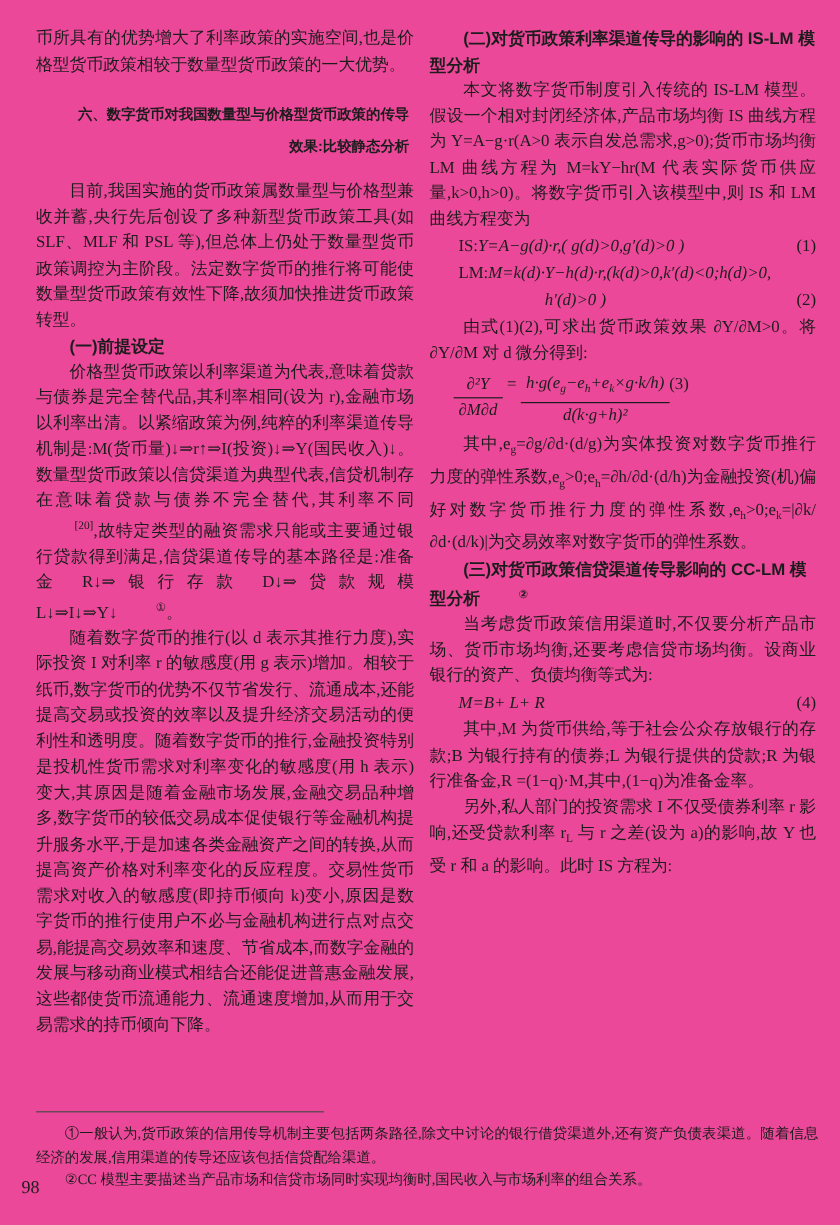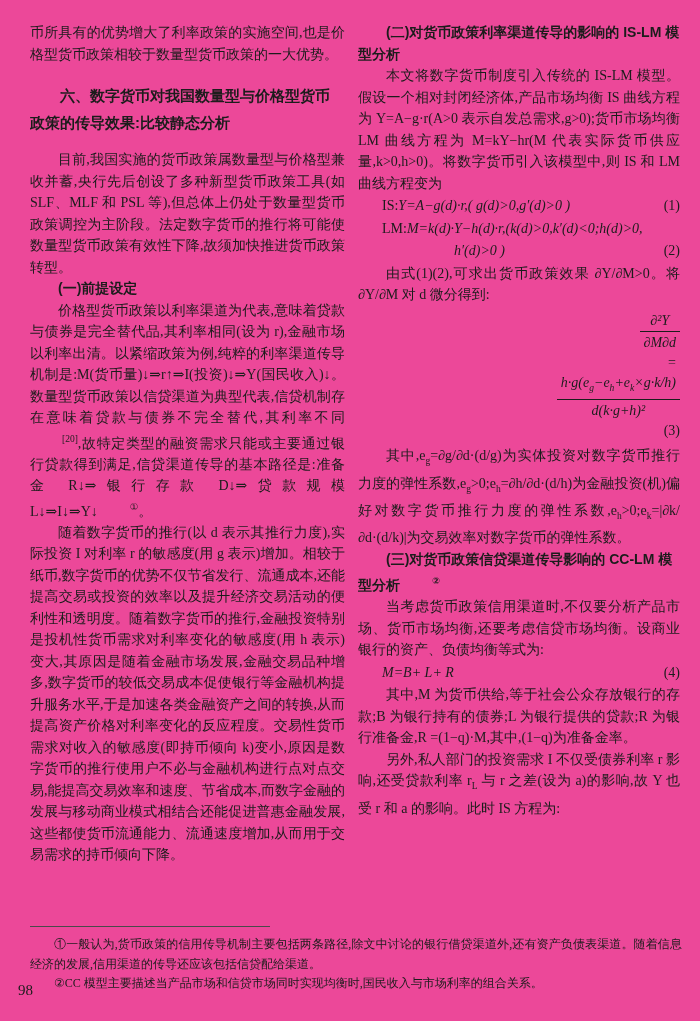--- a/index.html
+++ b/index.html
@@ -17,39 +17,39 @@
     text-align:justify;text-justify:inter-ideograph;
     height:902px;overflow:hidden;
   }
   .col-left{left:30px;width:315px;}
   .col-right{left:358px;width:322px;}
   .col p{margin:0;text-indent:2em;}
   .col p.no-indent{text-indent:0;}
   .section-heading{
     font-family:"Liberation Sans","DejaVu Sans",sans-serif;
     font-weight:bold;
-    font-size:15px;line-height:27px;
-    text-indent:2em;text-align:left;
+    font-size:12px;line-height:27px;
+    text-indent:2em;text-align:right;
     margin:17px 4px 13px 0;
   }
   .subheading{
     font-family:"Liberation Sans","DejaVu Sans",sans-serif;
     font-weight:bold;
     font-size:14px;line-height:21.5px;
     text-indent:2em;text-align:left;
     margin:0;
   }
   sub{font-size:0.68em;}
   sup{font-size:0.68em;padding-left:32px;}
   .eq{display:flex;align-items:center;margin:1px 0;}
   .eq .eq-body{padding-left:24px;font-style:italic;}
   .eq .eq-body .up{font-style:normal;}
   .eq .eq-cont{padding-left:96px;font-style:italic;}
   .eq .eq-num{margin-left:auto;font-style:normal;}
-  .eq-frac-row{display:flex;align-items:flex-end;margin:4px 0;flex-direction:column;}
+  .eq-frac-row{display:flex;align-items:flex-start;margin:4px 0;}
   .eq-frac-row .lead{padding-left:20px;}
   .frac{display:inline-flex;flex-direction:column;text-align:center;font-style:italic;line-height:19px;}
   .frac .top{border-bottom:1.2px solid #1c1c1c;padding:0 4px 1px 4px;}
   .frac .bot{padding:1px 4px 0 4px;}
   .eqsign{padding:0 4px;}
   .footnotes{
     position:absolute;left:30px;top:926px;width:652px;
     font-size:12px;line-height:19.5px;text-align:justify;
   }
   .fn-rule{width:240px;height:0;border-top:1px solid #4a4a4a;margin:0 0 8px 0;}

